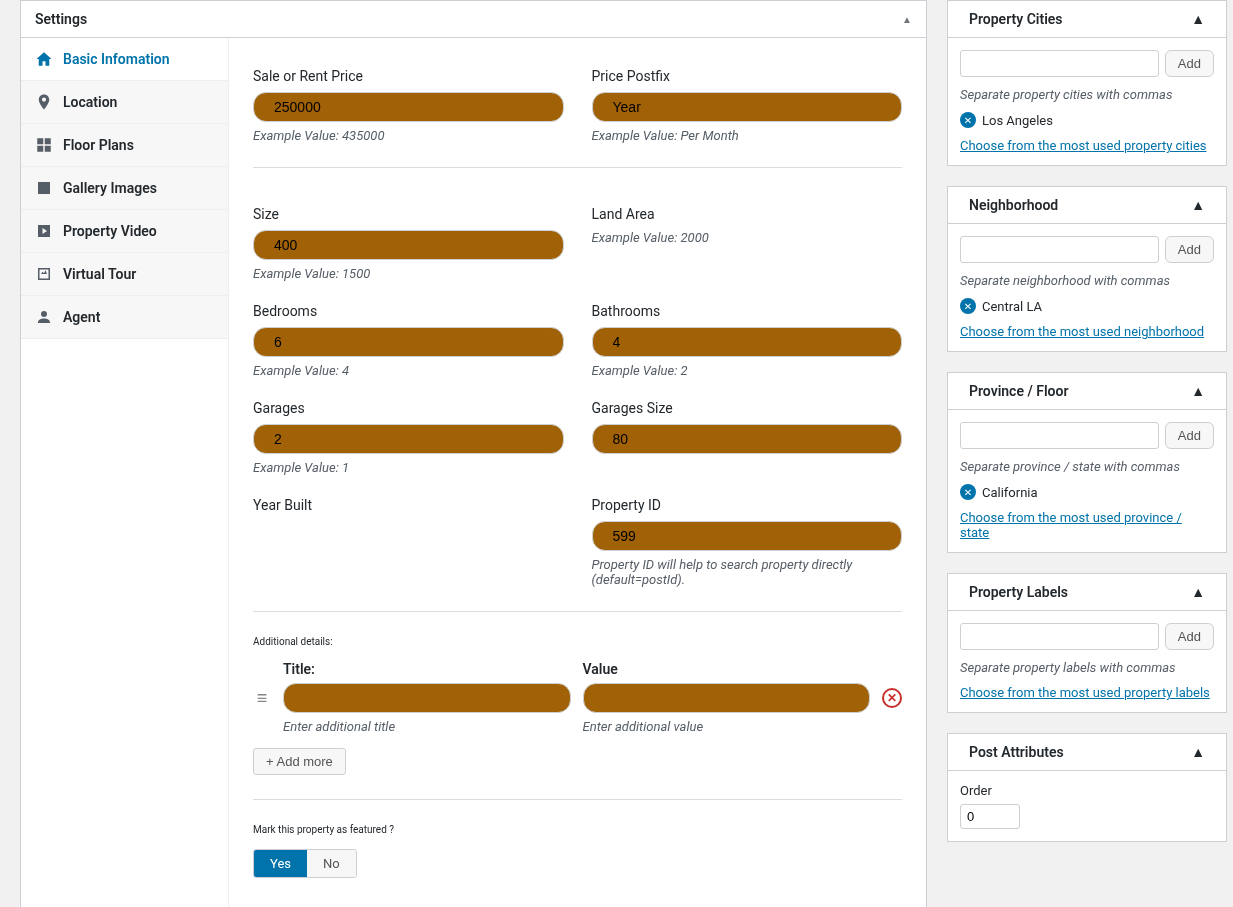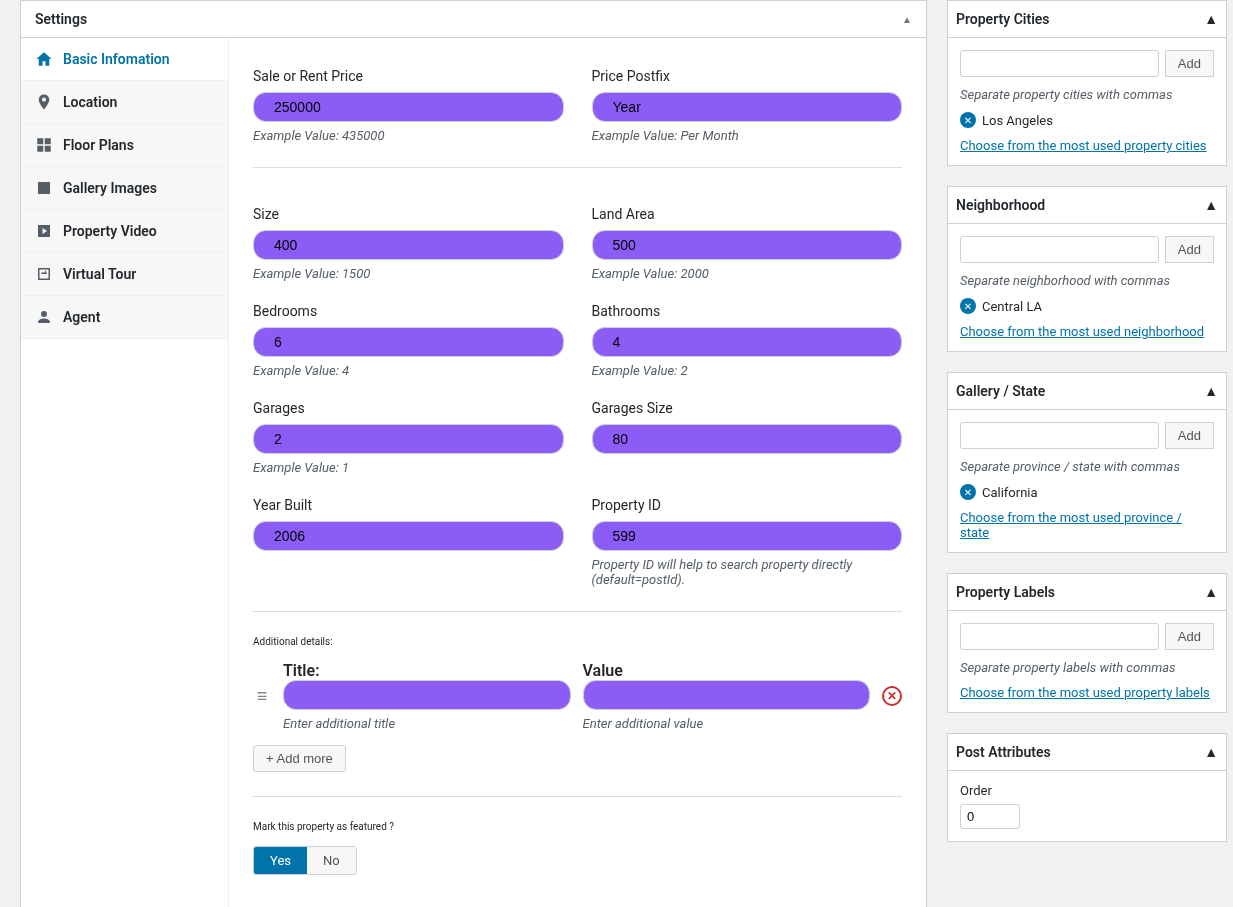--- a/index.html
+++ b/index.html
@@ -12,40 +12,40 @@
 .tabs { width: 208px; border-right: 1px solid #eee; }
 .tab { display: flex; align-items: center; gap: 10px; padding: 12px 14px; border-bottom: 1px solid #eee; cursor: pointer; font-weight: 600; font-size: 14px; color: #23282d; background: #f7f7f7; text-align: center; }
 .tab.active { background: #fff; color: #0073aa; }
 .tab.active .icon svg { fill: #0073aa; }
 .tab .icon { width: 18px; height: 18px; display: inline-flex; align-items: center; justify-content: center; }
 .tab .icon svg { width: 18px; height: 18px; fill: #555d66; }
 .content { flex: 1; padding: 16px 24px 32px 24px; }
 .row { display: flex; gap: 28px; margin-bottom: 8px; }
 .col { flex: 1; }
 .field-label { font-size: 14px; margin: 14px 0 8px 0; display: block; }
-.text-input { width: 100%; padding: 6px 20px; border: 1px solid #ccd0d4; border-radius: 13px; font-size: 14px; background: #8b5cf6; }
+.text-input { width: 100%; padding: 6px 20px; border: 1px solid #ccd0d4; border-radius: 13px; font-size: 14px; background: #a16207; }
 .hint { font-style: italic; color: #555d66; font-size: 13px; margin-top: 6px; }
 hr.sep { border: none; border-top: 1px solid #ddd; margin: 24px 0; }
 .section-label { font-size: 10px; margin: 0 0 14px 0; }
 .detail-row { display: flex; align-items: center; gap: 12px; }
 .drag-handle { color: #888; font-size: 18px; width: 18px; text-align: center; cursor: move; }
 .detail-col { flex: 1; }
-.detail-col .colhead { font-weight: 600; font-size: 16px; }
+.detail-col .colhead { font-weight: 600; font-size: 14px; margin-bottom: 6px; }
 .remove-btn { width: 20px; height: 20px; border: 2px solid #c9302c; border-radius: 50%; color: #c9302c; display: flex; align-items: center; justify-content: center; font-weight: bold; font-size: 12px; cursor: pointer; background: #fff; }
 .btn { display: inline-block; padding: 5px 12px; border: 1px solid #ccd0d4; background: #f7f7f7; border-radius: 3px; font-size: 13px; cursor: pointer; color: #555; }
 .toggle-group { display: inline-flex; border: 1px solid #ccd0d4; border-radius: 3px; overflow: hidden; }
 .toggle-group .opt { padding: 6px 16px; background: #f7f7f7; cursor: pointer; font-size: 13px; color: #555; }
 .toggle-group .opt.active { background: #0073aa; color: #fff; }
 .sidebar { width: 280px; margin-right: 6px; }
 .side-panel { background: #fff; border: 1px solid #ccd0d4; margin-bottom: 20px; }
-.side-header { padding: 10px 8px; font-size: 14px; font-weight: 600; border-bottom: 1px solid #ccd0d4; display: flex; justify-content: space-between; align-items: center; text-align: center; }
+.side-header { padding: 10px 21px; font-size: 14px; font-weight: 600; border-bottom: 1px solid #ccd0d4; display: flex; justify-content: space-between; align-items: center; text-align: center; }
 .side-body { padding: 12px; }
 .side-input-row { display: flex; gap: 6px; margin-bottom: 10px; }
 .side-input-row input { flex: 1; padding: 5px 8px; border: 1px solid #ccd0d4; border-radius: 3px; font-size: 13px; }
-.side-add-btn { padding: 5px 12px; border: 1px solid #ccd0d4; background: #f7f7f7; border-radius: 0; font-size: 13px; cursor: pointer; color: #555; }
+.side-add-btn { padding: 5px 12px; border: 1px solid #ccd0d4; background: #f7f7f7; border-radius: 6px; font-size: 13px; cursor: pointer; color: #555; }
 .side-hint { font-style: italic; color: #555d66; font-size: 13px; margin-bottom: 10px; }
 .tag-chip { display: flex; align-items: center; gap: 6px; font-size: 13px; margin-bottom: 10px; }
 .tag-chip .remove { width: 16px; height: 16px; background: #0073aa; border-radius: 50%; color: #fff; display: inline-flex; align-items: center; justify-content: center; font-size: 10px; cursor: pointer; }
 .side-link { color: #0073aa; text-decoration: underline; font-size: 13px; cursor: pointer; }
 .order-label { font-size: 13px; margin-bottom: 6px; }
 .order-input { width: 60px; padding: 4px 6px; border: 1px solid #ccd0d4; border-radius: 3px; font-size: 13px; }
 </style>
 </head>
 <body>
 
@@ -133,21 +133,20 @@
         <hr class="sep">
 
         <div class="row">
           <div class="col">
             <label class="field-label">Size</label>
             <input class="text-input" value="400" style="">
             <div class="hint">Example Value: 1500</div>
           </div>
           <div class="col">
             <label class="field-label">Land Area</label>
-            <input class="text-input" value="500" style="">
             <div class="hint">Example Value: 2000</div>
           </div>
         </div>
 
         <div class="row">
           <div class="col">
             <label class="field-label">Bedrooms</label>
             <input class="text-input" value="6" style="">
             <div class="hint">Example Value: 4</div>
           </div>
@@ -166,21 +165,20 @@
           </div>
           <div class="col">
             <label class="field-label">Garages Size</label>
             <input class="text-input" value="80" style="">
           </div>
         </div>
 
         <div class="row">
           <div class="col">
             <label class="field-label">Year Built</label>
-            <input class="text-input" value="2006" style="">
           </div>
           <div class="col">
             <label class="field-label">Property ID</label>
             <input class="text-input" value="599" style="">
             <div class="hint">Property ID will help to search property directly (default=postId).</div>
           </div>
         </div>
 
         <hr class="sep">
 
@@ -250,21 +248,21 @@
         <div class="tag-chip">
           <span class="remove">✕</span>
           <span>Central LA</span>
         </div>
         <a class="side-link">Choose from the most used neighborhood</a>
       </div>
     </div>
 
     <div class="side-panel">
       <div class="side-header">
-        <span>Gallery / State</span>
+        <span>Province / Floor</span>
         <span class="toggle">▲</span>
       </div>
       <div class="side-body">
         <div class="side-input-row">
           <input style="">
           <button class="side-add-btn">Add</button>
         </div>
         <div class="side-hint">Separate province / state with commas</div>
         <div class="tag-chip">
           <span class="remove">✕</span>

